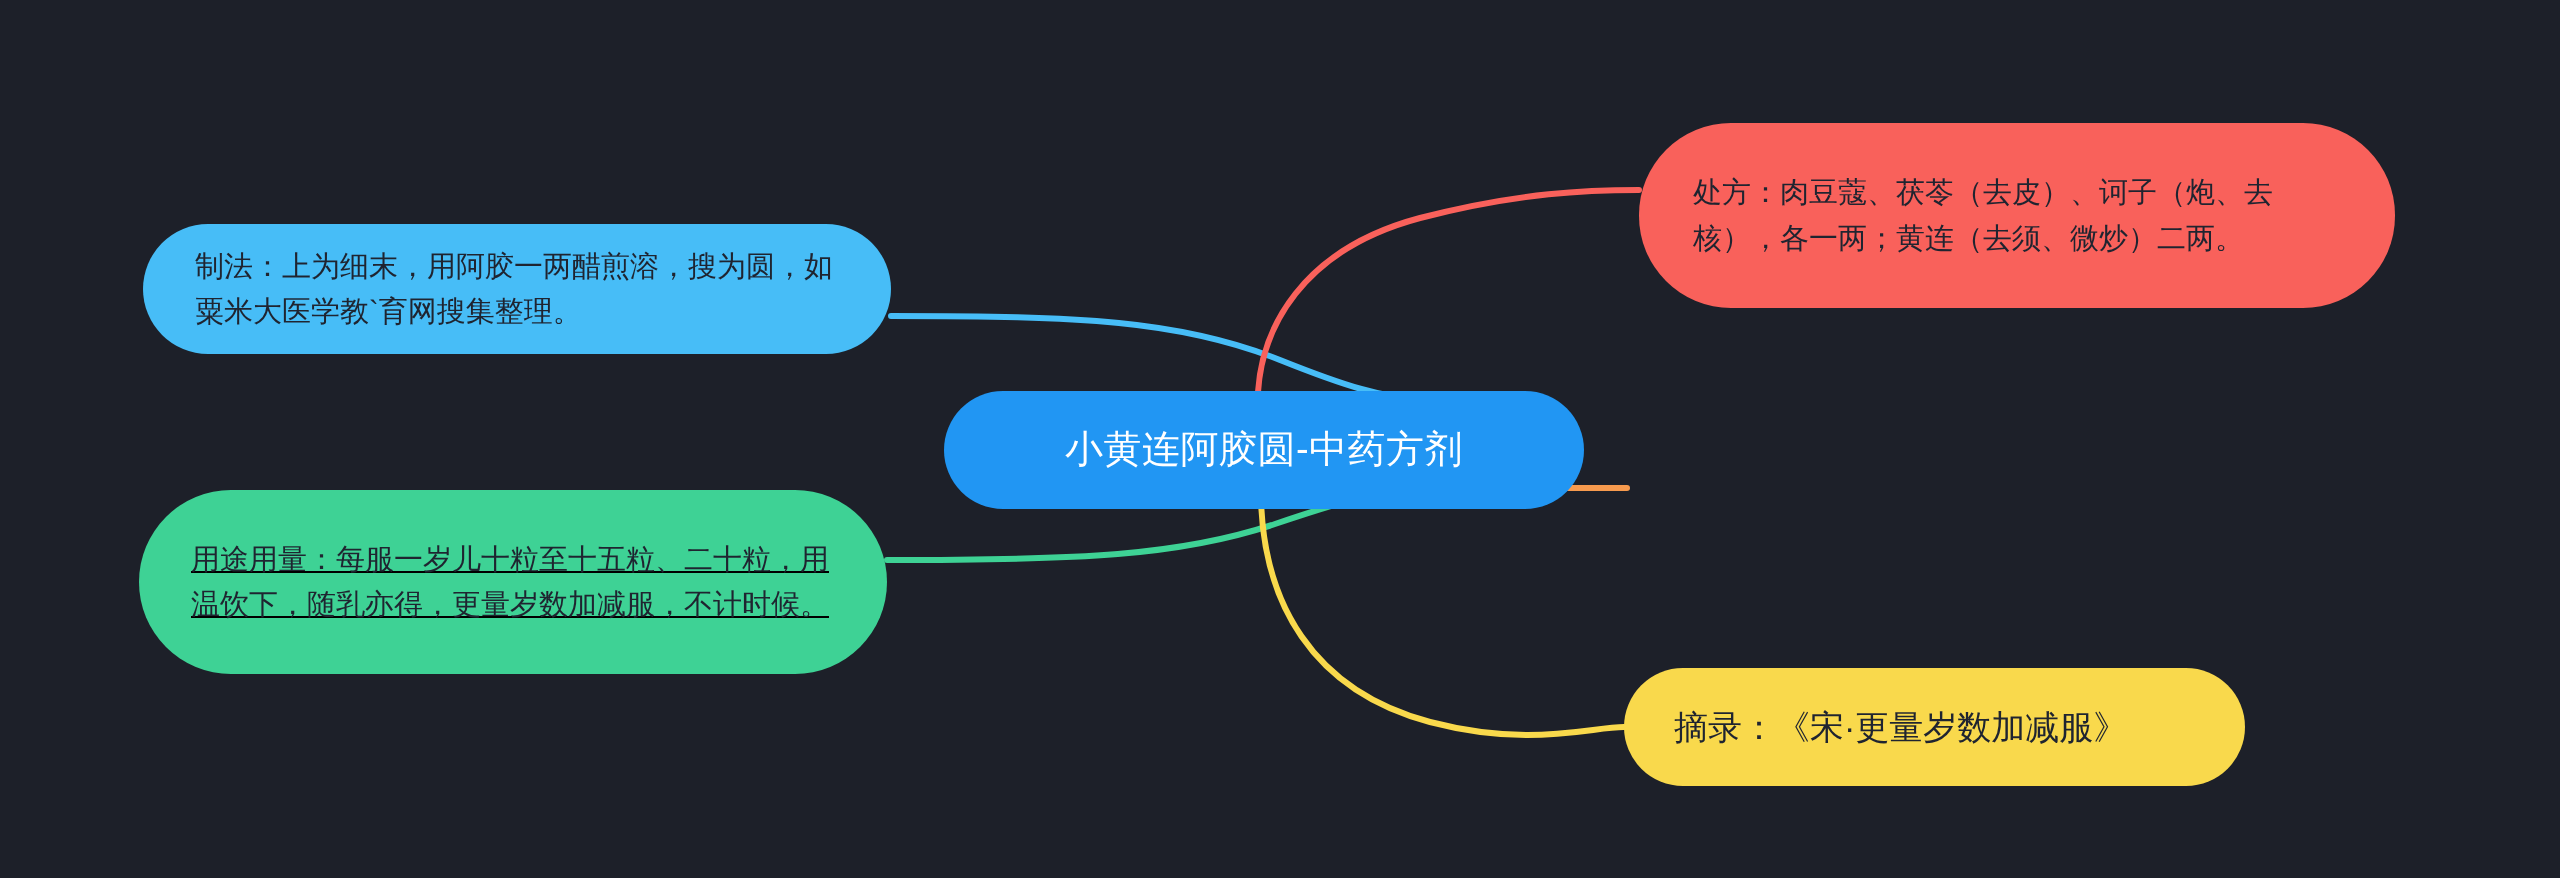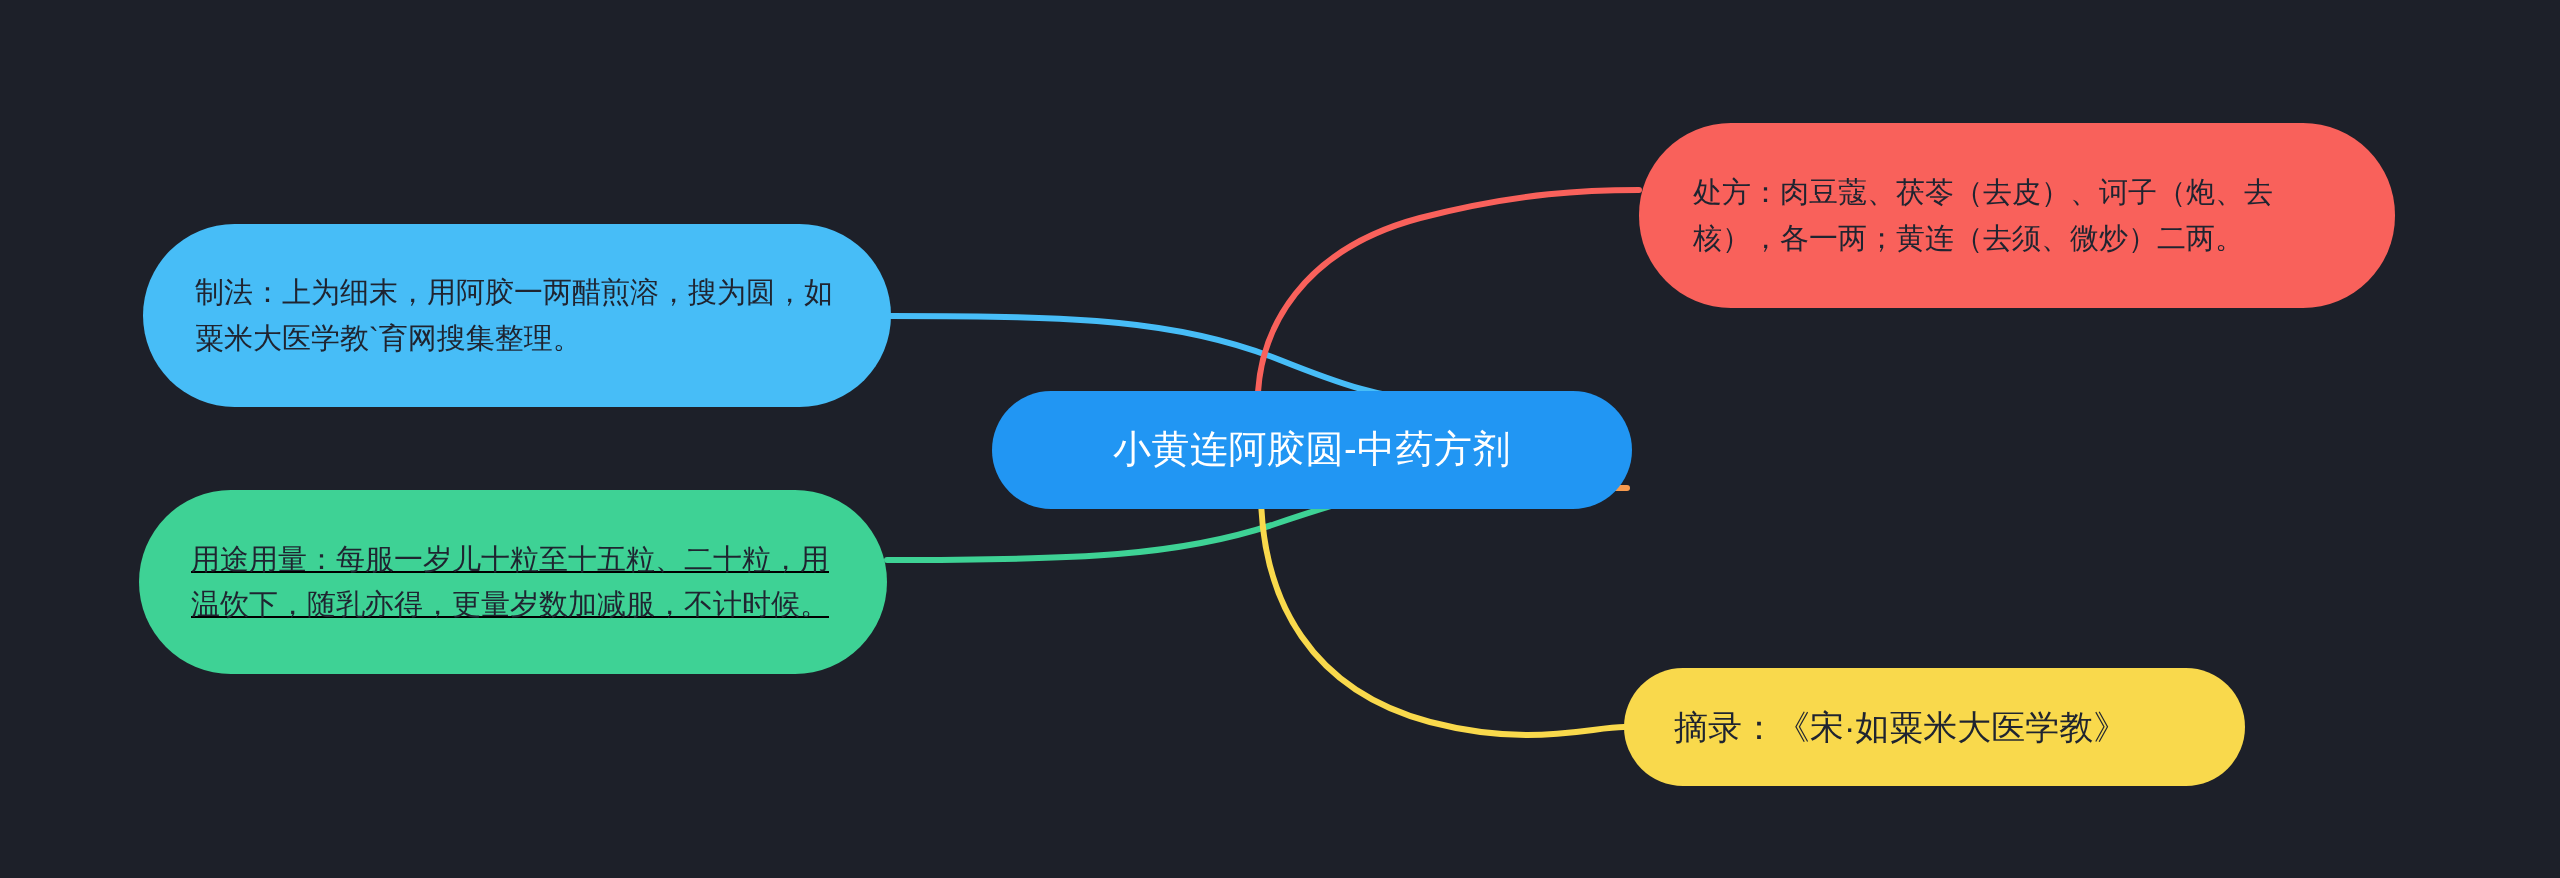--- a/index.html
+++ b/index.html
@@ -32,21 +32,21 @@
   }
   .node-text {
     display: block;
     width: 100%;
     white-space: pre-wrap;
     word-break: break-all;
   }
 
   
   .root-node {
-    left: 992px;
+    left: 944px;
     top: 391px;
     width: 640px;
     height: 118px;
     background: #2196f3;
     border-radius: 59px;
     justify-content: center;
     z-index: 5;
   }
   .root-node .node-text {
     color: #ffffff;
@@ -61,21 +61,21 @@
     color: #1f2430;
     font-size: 29px;
     line-height: 1.56;
     text-align: left;
   }
 
   .node-zhifa {
     left: 143px;
     top: 224px;
     width: 748px;
-    height: 183px;
+    height: 130px;
     background: #47bdf7;
     border-radius: 92px;
     padding: 0 52px 0 52px;
   }
 
   .node-yongtu {
     left: 139px;
     top: 490px;
     width: 748px;
     height: 184px;
@@ -144,20 +144,20 @@
   <div class="node branch-node node-yongtu">
     <span class="node-text">用途用量：每服一岁儿十粒至十五粒、二十粒，用温饮下，随乳亦得，更量岁数加减服，不计时候。</span>
   </div>
 
   <div class="node branch-node node-chufang">
     <span class="node-text">处方：肉豆蔻、茯苓（去皮）、诃子（炮、去核），各一两；黄连（去须、微炒）二两。</span>
   </div>
 
 
   <div class="node branch-node node-zhailu">
-    <span class="node-text">摘录：《宋·如粟米大医学教》</span>
+    <span class="node-text">摘录：《宋·更量岁数加减服》</span>
   </div>
 
   <div class="node root-node">
     <span class="node-text">小黄连阿胶圆-中药方剂</span>
   </div>
 
 </div>
 
 </body></html>

